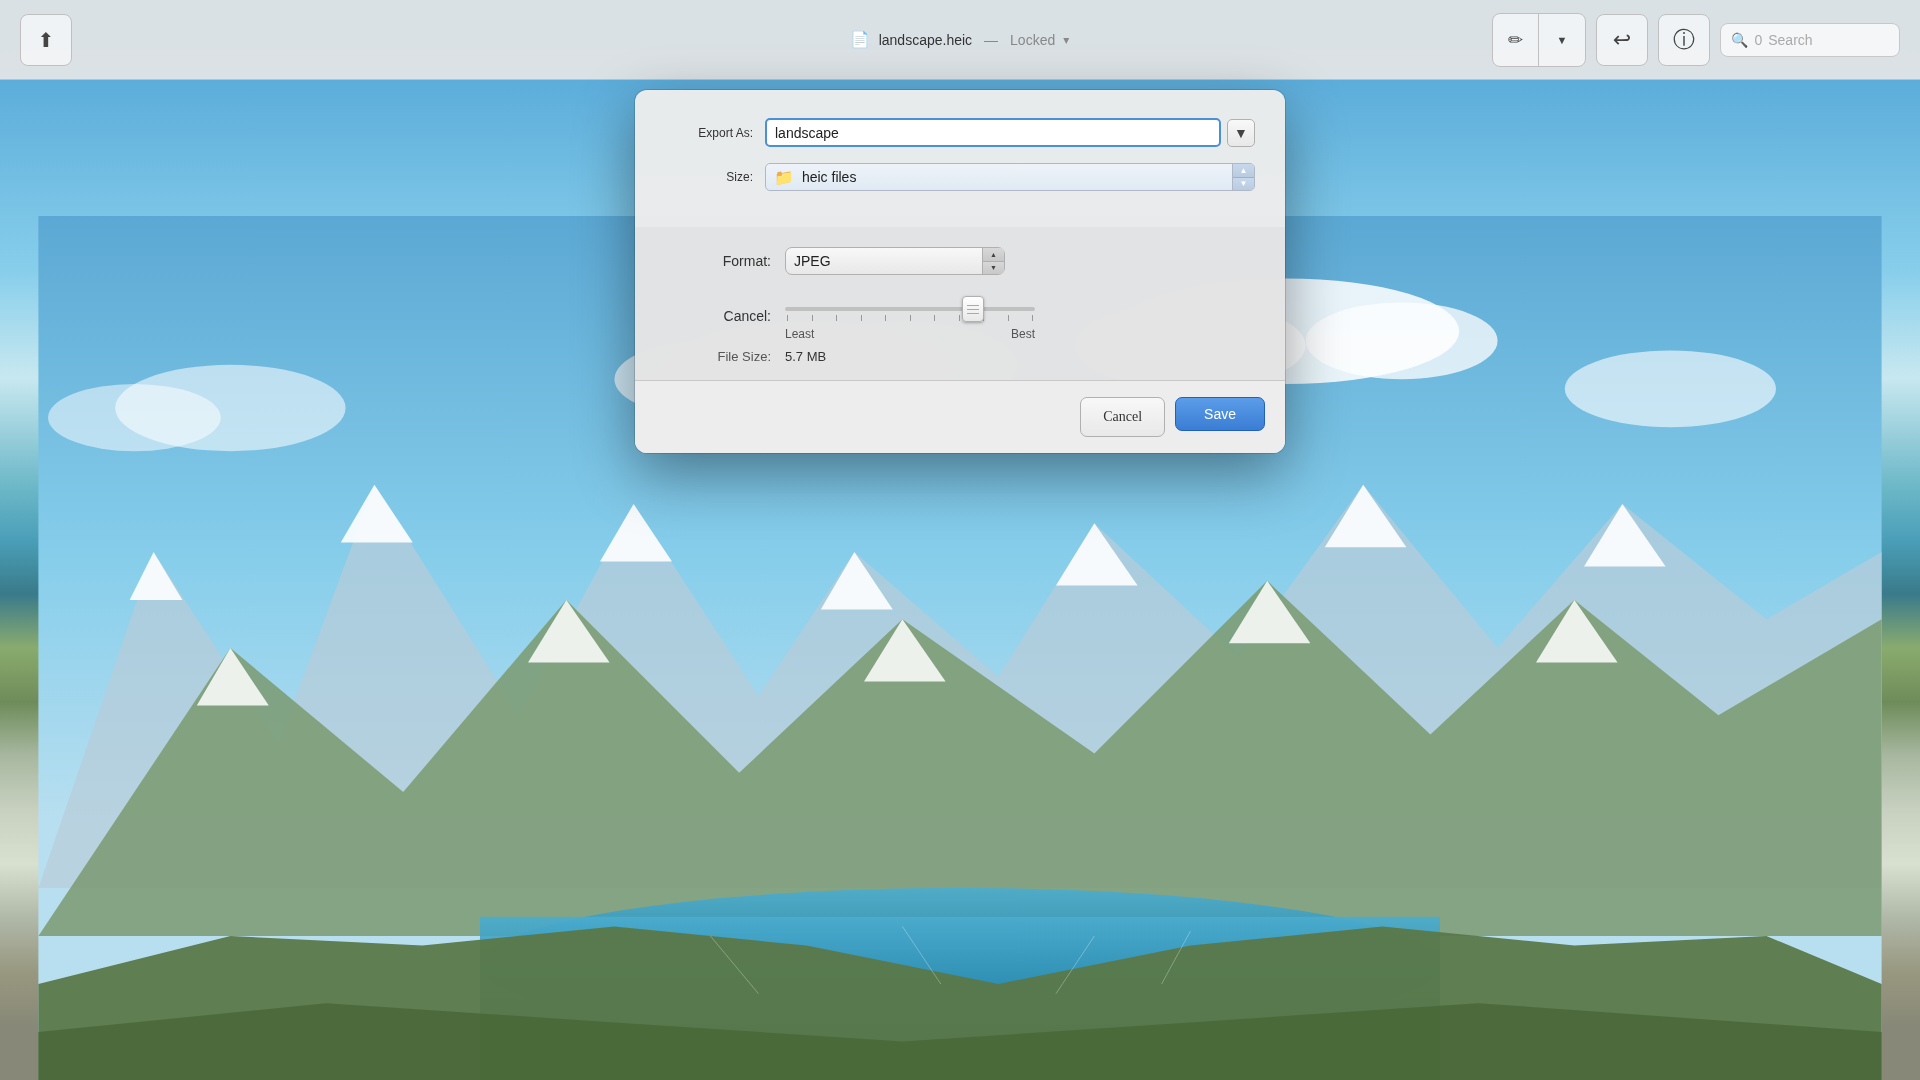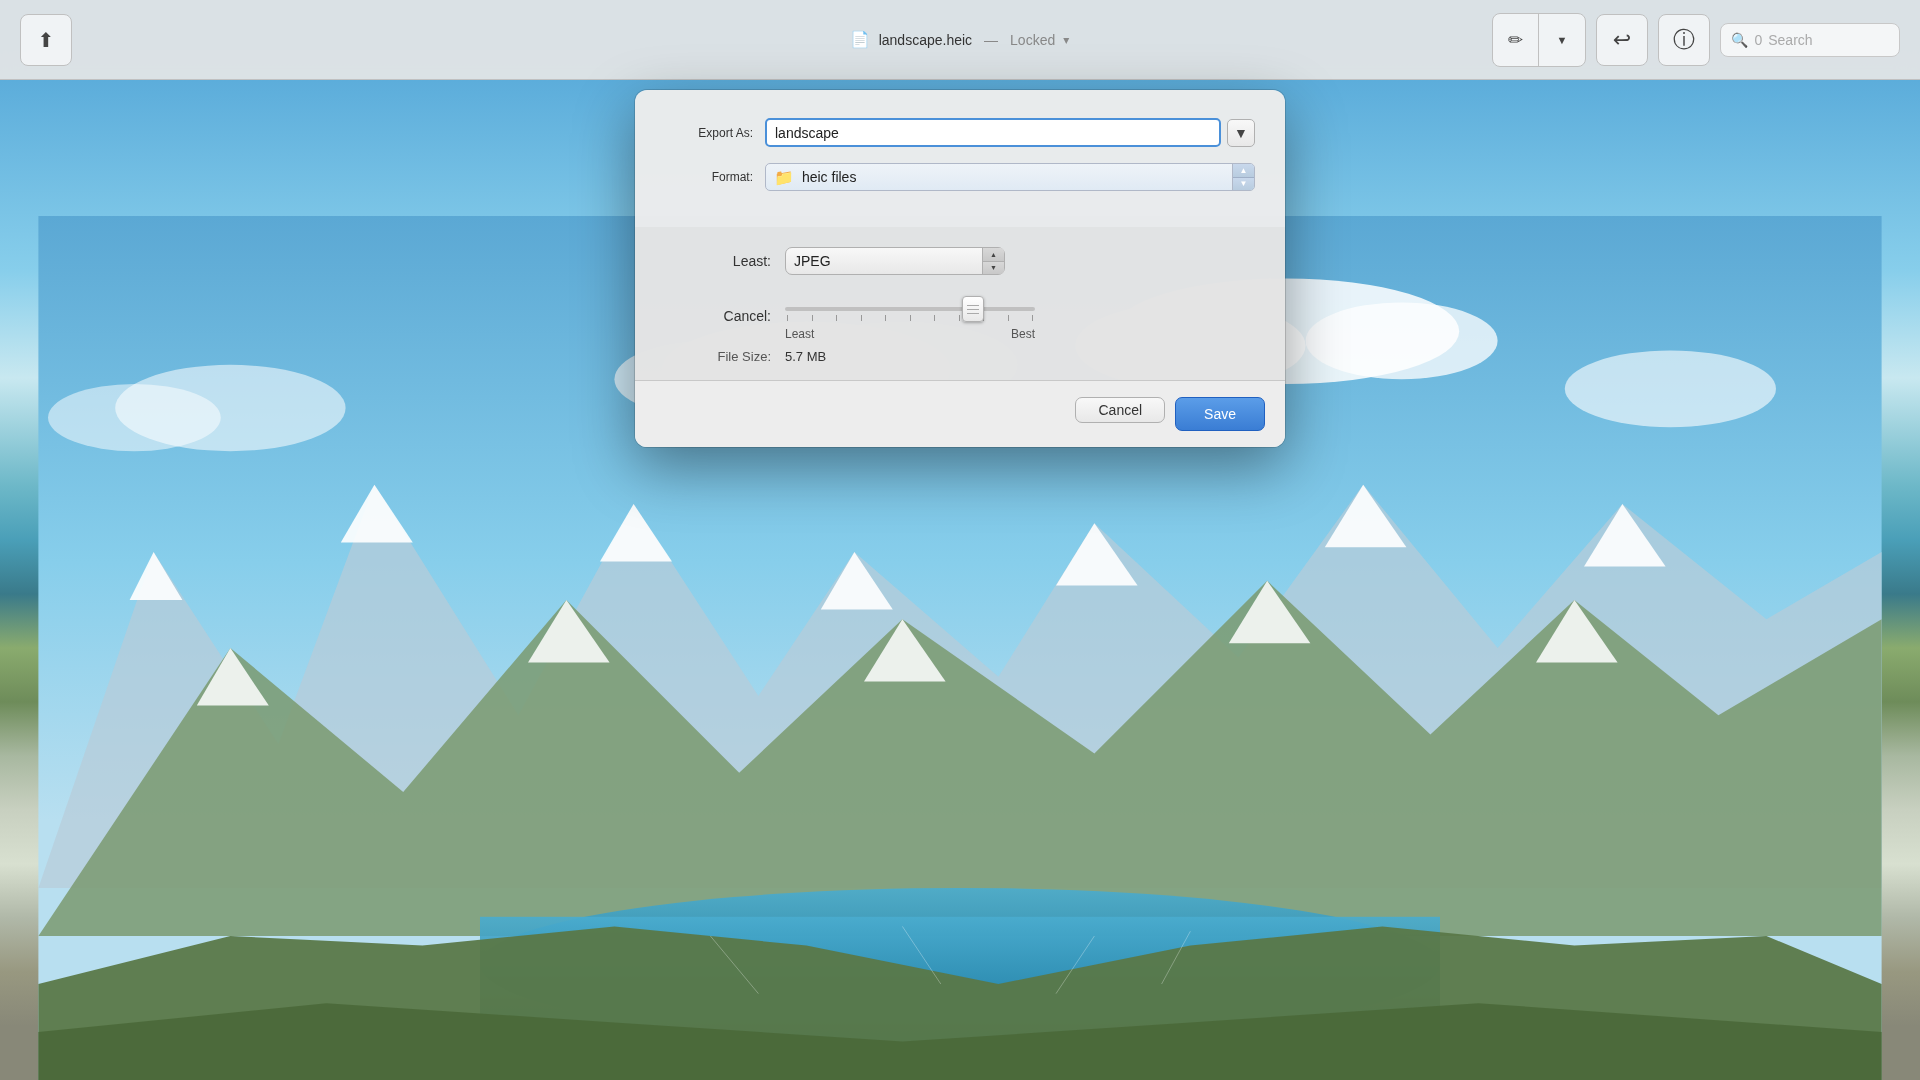--- a/index.html
+++ b/index.html
@@ -434,29 +434,29 @@
     .modal-footer {
       padding: 16px 20px;
       display: flex;
       justify-content: flex-end;
       gap: 10px;
       border-top: 1px solid #c8c8c8;
       background: rgba(236, 236, 236, 0.97);
     }
 
     .btn-cancel {
-      height: 26px;
+      height: 40px;
       padding: 0 22px;
       border-radius: 7px;
       border: 1px solid #b0b0b0;
       background: linear-gradient(180deg, #f8f8f8, #e8e8e8);
       font-size: 14px;
       color: #333;
       cursor: pointer;
-      font-family: Liberation Sans, sans-serif;
+      font-family: Liberation Serif, serif;
     }
 
     .btn-save {
       height: 34px;
       padding: 0 28px;
       border-radius: 7px;
       border: 1px solid #2060c0;
       background: linear-gradient(180deg, #5b9de8, #3a7dd4);
       font-size: 14px;
       color: white;
@@ -594,38 +594,38 @@
         <div class="form-input-wrapper">
           <input class="text-input" type="text" value="landscape" style="">
           <div class="expand-btn">
             <span>▼</span>
           </div>
         </div>
       </div>
 
 
       <div class="form-row">
-        <label class="form-label">Format:</label>
+        <label class="form-label">Size:</label>
         <div class="form-input-wrapper">
           <div class="where-select">
             <span class="folder-icon">📁</span>
             <span class="where-select-text">heic files</span>
             <div class="where-stepper">
               <div class="where-stepper-btn">▲</div>
               <div class="where-stepper-btn">▼</div>
             </div>
           </div>
         </div>
       </div>
     </div>
 
     <div class="options-section">
 
       <div class="format-row">
-        <label class="format-label">Least:</label>
+        <label class="format-label">Format:</label>
         <div class="format-select">
           <span class="format-select-text">JPEG</span>
           <div class="format-stepper">
             <div class="format-stepper-btn">▲</div>
             <div class="format-stepper-btn">▼</div>
           </div>
         </div>
       </div>
 
       <div class="quality-row">

